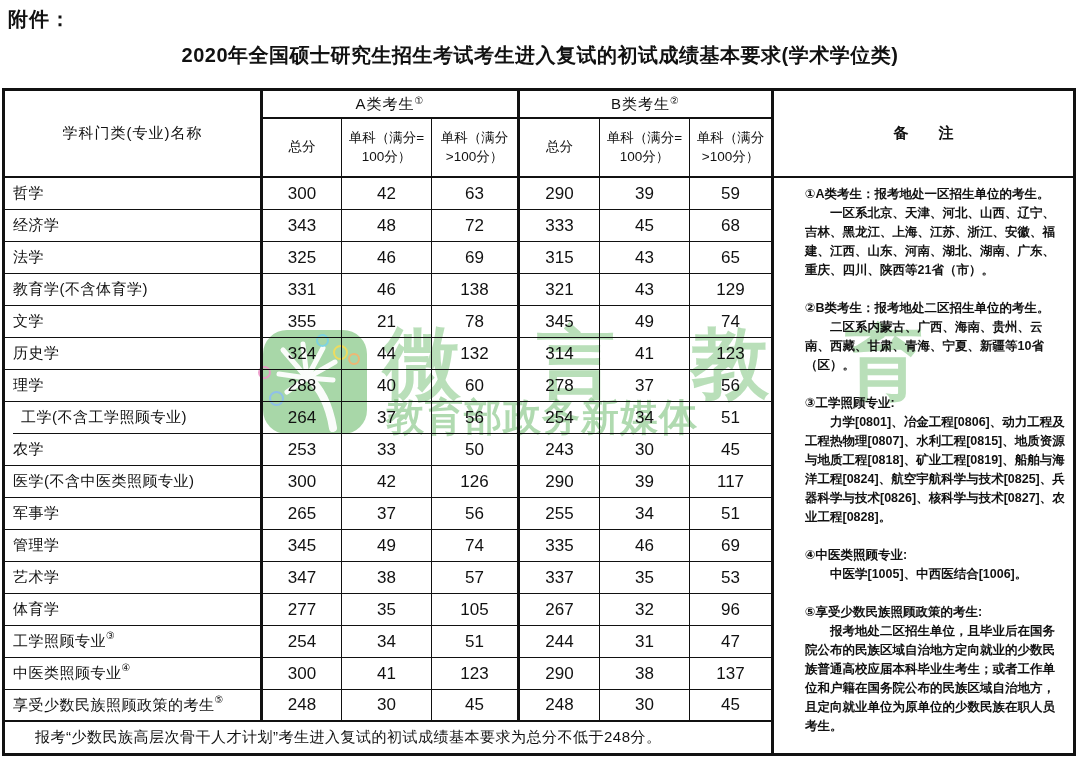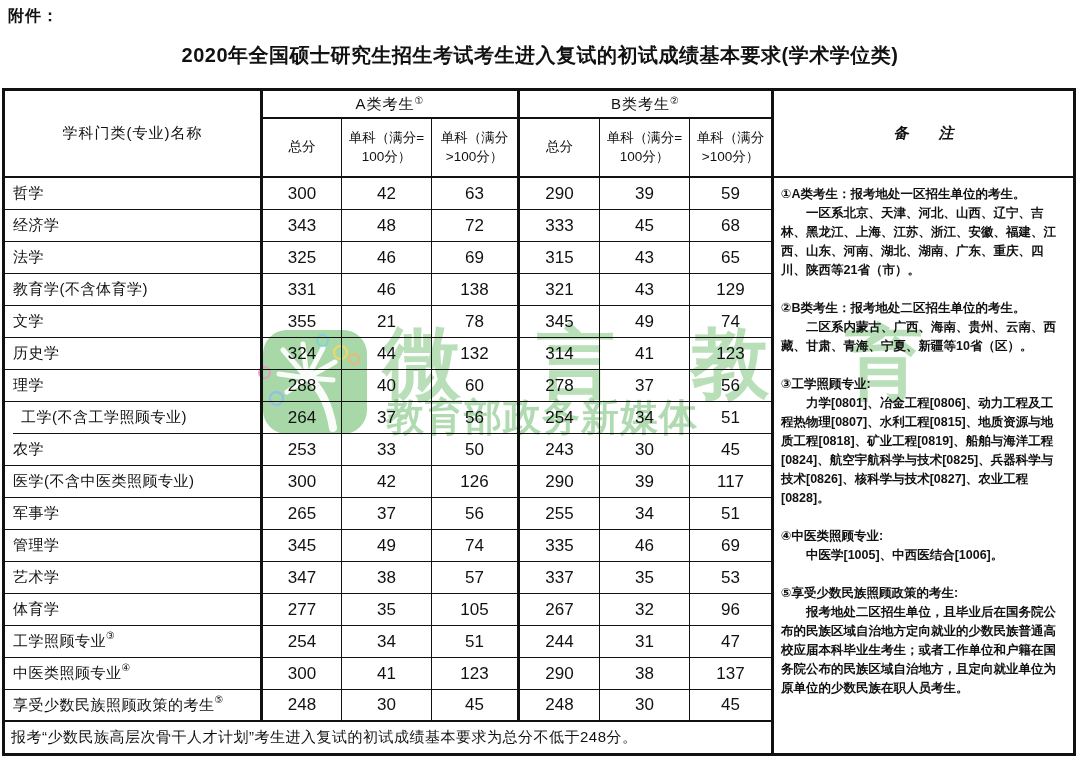--- a/index.html
+++ b/index.html
@@ -1,20 +1,20 @@
 <!DOCTYPE html>
 <html><head>
 <meta charset="utf-8">
 <style>
   html,body{margin:0;padding:0;background:#fff;}
   body{font-family:"Liberation Sans","DejaVu Sans",sans-serif;color:#111;}
   #page{position:relative;width:1080px;height:763px;background:#ffffff;overflow:hidden;}
 
   
-  .attachment{position:absolute;left:8px;top:6px;font-size:16px;font-weight:700;letter-spacing:1px;}
+  .attachment{position:absolute;left:8px;top:6px;font-size:20px;font-weight:700;letter-spacing:1px;}
   .doc-title{position:absolute;left:0;top:42px;width:100%;text-align:center;font-size:20px;font-weight:700;letter-spacing:0.5px;}
 
   
   .watermark{position:absolute;inset:0;z-index:1;pointer-events:none;}
   .wm-logo{position:absolute;left:263px;top:330px;width:104px;height:104px;border-radius:24px;background:rgba(144,204,144,0.78);}
   .wm-logo svg{position:absolute;left:0;top:0;}
   .wm-ring{position:absolute;border-radius:50%;}
   .ring-cyan{left:316px;top:334px;width:9px;height:9px;border:2.5px solid rgba(120,210,230,.9);}
   .ring-yellow{left:333px;top:345px;width:11px;height:11px;border:2.5px solid rgba(240,220,90,.95);}
   .ring-magenta{left:258px;top:366px;width:9px;height:9px;border:2.5px solid rgba(235,150,200,.9);}
@@ -28,27 +28,27 @@
         grid-template-columns:258px 79px 90px 88px 80px 90px 84px 299px;
         grid-template-rows:28px 59px repeat(17,32px) 31px;
         border:3px solid #111;}
   .cell{border-right:1.5px solid #111;border-bottom:1.5px solid #111;
         display:flex;align-items:center;justify-content:center;
         box-sizing:border-box;background:transparent;}
   .brT{border-right-width:3px;}
   .br0{border-right:none;}
   .bbT{border-bottom-width:2.5px;}
   .bb2{border-bottom-width:2px;}
-  .bb0{border-bottom:none;}
+  .bb0{border-bottom:none;margin-left:24px;}
 
   .h-subject{grid-column:1;grid-row:1/3;font-size:15px;letter-spacing:1px;}
   .h-group{font-size:15px;letter-spacing:1px;}
   .h-groupa{grid-column:2/5;grid-row:1;}
   .h-groupb{grid-column:5/8;grid-row:1;}
-  .h-remark{grid-column:8;grid-row:1/3;font-size:15px;font-weight:700;font-style:italic;}
+  .h-remark{grid-column:8;grid-row:1/3;font-size:15px;font-weight:700;}
   .sh{grid-row:2;font-size:13.5px;line-height:1.4;text-align:center;padding:2px 6px;word-break:break-all;}
   .sh1{grid-column:2;} .sh2{grid-column:3;} .sh3{grid-column:4;}
   .sh4{grid-column:5;} .sh5{grid-column:6;} .sh6{grid-column:7;}
 
   .c-label{justify-content:flex-start;padding-left:8px;font-size:15px;letter-spacing:0.5px;}
   .c-num{font-size:17px;}
   .sup{font-size:10px;vertical-align:super;line-height:1;align-self:flex-start;margin-top:5px;}
   .hsup{font-size:10px;vertical-align:super;margin-bottom:8px;}
 
   .remark-body{grid-column:8;grid-row:3/21;display:block;padding:7px 8px 4px 7px;

